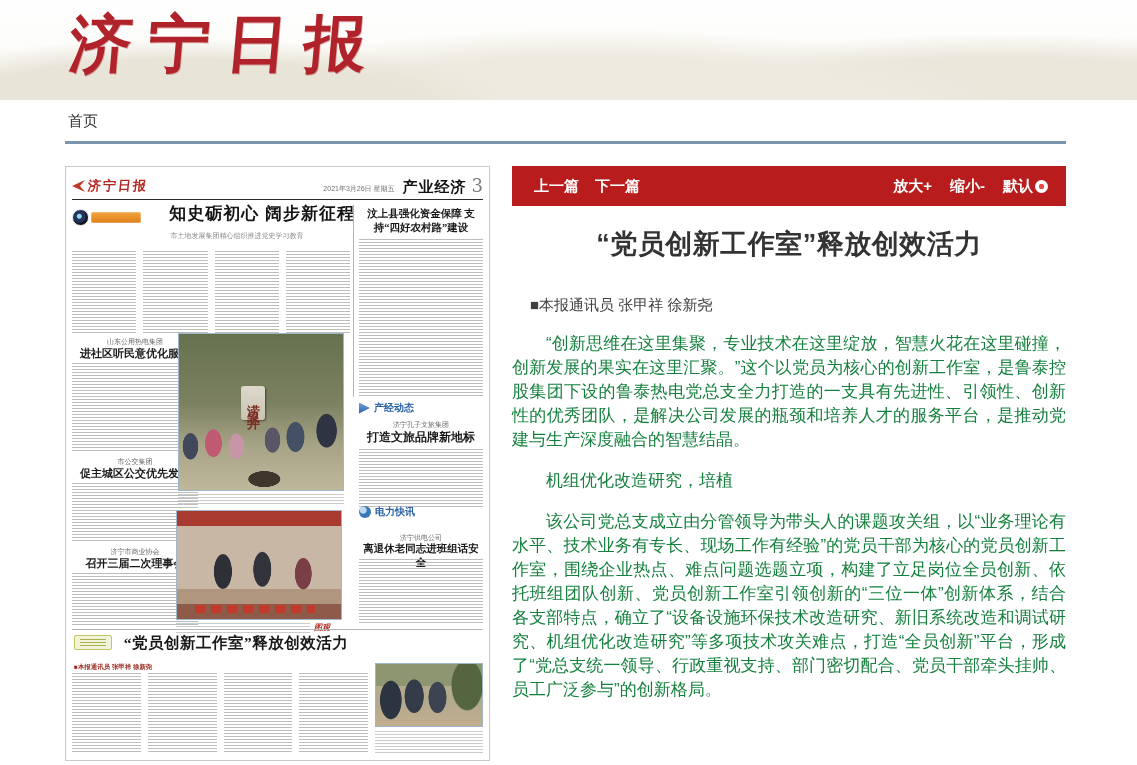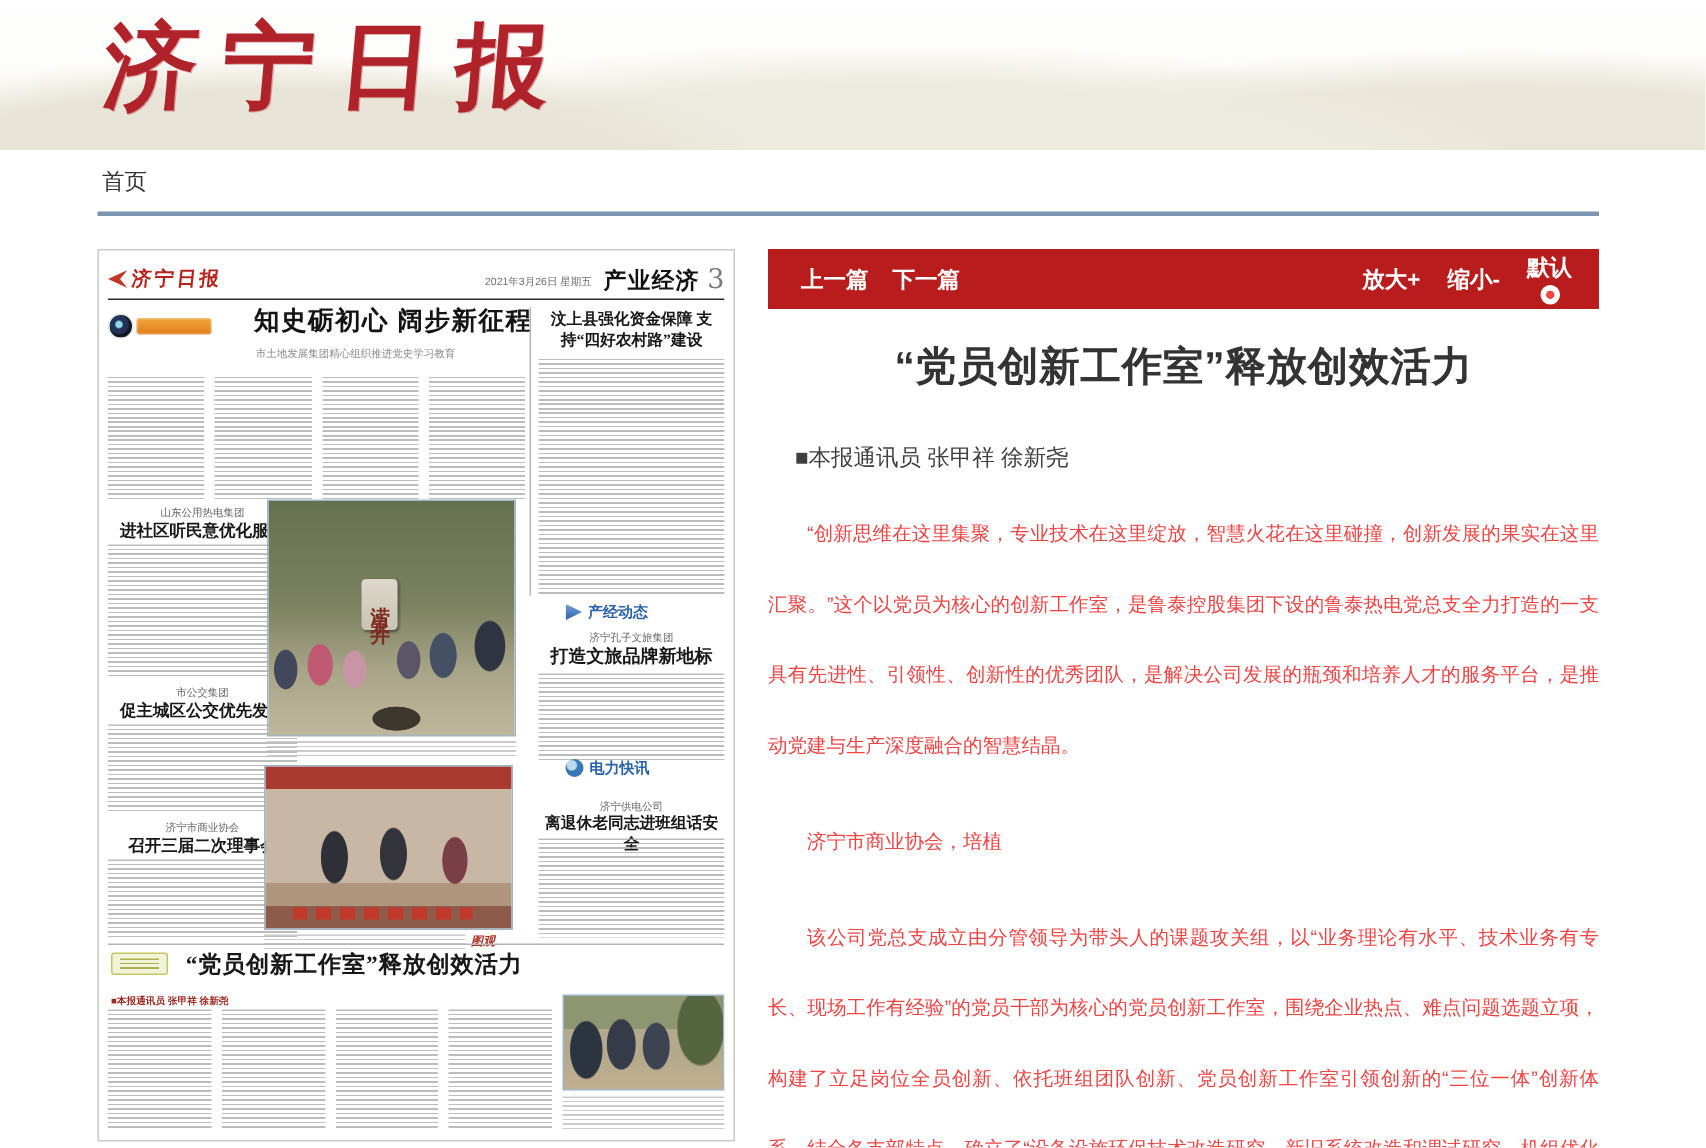--- a/index.html
+++ b/index.html
@@ -62,21 +62,21 @@
   .badge-bar { width:50px; height:11px; border-radius:2px; background:linear-gradient(#f2a63e,#df7d1d); box-shadow:inset 0 0 0 1px rgba(255,255,255,.25); }
   .lead-headline { left:55px; top:30px; width:228px; text-align:right; font-size:17px; font-weight:bold; color:#141414; letter-spacing:1px; line-height:22px; }
   .lead-subhead { left:40px; top:58px; width:250px; text-align:center; font-size:7px; color:#8a8a8a; }
 
   .h-serif { font-family:"Liberation Serif","DejaVu Serif",serif; font-weight:bold; color:#181818; text-align:center; }
   .kicker { font-size:7px; color:#666; text-align:center; }
 
   .vrule { border-left:1px solid #b5b5b5; }
   .hrule { border-top:1px solid #b5b5b5; }
 
-  .sec-label { display:flex; align-items:center; gap:4px; font-size:10px; font-weight:bold; color:#2a62a8;margin-left:18px; }
+  .sec-label { display:flex; align-items:center; gap:4px; font-size:10px; font-weight:bold; color:#2a62a8; }
   .arrow-icon { width:11px; height:11px; background:linear-gradient(#6fa0d8,#2a62a8); clip-path:polygon(0 0,100% 50%,0 100%); }
   .power-icon { width:12px; height:12px; border-radius:50%; background:radial-gradient(circle at 35% 35%, #bcd9f0 0 3px, #3a77b5 4px); }
 
   .photo { border:1px solid #9db6c9; }
   .photo1 { background-image:
       radial-gradient(26px 13px at 52% 93%, #3e372d 0 60%, transparent 63%),
       radial-gradient(13px 22px at 7% 72%, #41485c 0 58%, transparent 62%),
       radial-gradient(14px 23px at 21% 70%, #c05a72 0 58%, transparent 62%),
       radial-gradient(13px 21px at 35% 72%, #c795a5 0 58%, transparent 62%),
       radial-gradient(13px 21px at 57% 68%, #5a5668 0 58%, transparent 62%),
@@ -108,26 +108,26 @@
 
   
   .reader { width:554px; flex:none; }
   .toolbar {
     height:40px; background:#b91c1c; color:#fff; display:flex; align-items:center;
     font-size:15px; font-weight:bold; padding:0 18px 0 22px;
   }
   .toolbar a { color:#fff; text-decoration:none; cursor:pointer; }
   .tb-left { display:flex; gap:16px; }
   .tb-right { margin-left:auto; display:flex; gap:18px; align-items:center; }
-  .reset-wrap { display:flex; align-items:center; gap:2px;flex-direction:column; }
+  .reset-wrap { display:flex; align-items:center; gap:2px; }
   .reset-icon { width:13px; height:13px; border-radius:50%;
     background:radial-gradient(circle,#ee4744 0 2.5px,#ffffff 3px); display:inline-block; }
   .article-title { margin-top:20px; text-align:center; font-size:27px; font-weight:bold; color:#333; letter-spacing:.5px; }
   .article-byline { margin-top:34px; padding-left:18px; font-size:15px; color:#3f3f3f; }
-  .article-body p { font-size:13px; line-height:47px; color:#ef4444; text-indent:2em; margin-top:17px; text-align:justify; }
+  .article-body p { font-size:17px; line-height:24px; color:#15803d; text-indent:2em; margin-top:17px; text-align:justify; }
 </style>
 </head>
 <body>
 
 <header class="site-header">
   <div class="logo-cn">济宁日报</div>
 </header>
 
 <nav class="topnav">
   <a href="#">首页</a>
@@ -243,19 +243,19 @@
         </a>
       </div>
     </div>
 
     <h1 class="article-title">“党员创新工作室”释放创效活力</h1>
 
     <p class="article-byline">■本报通讯员 张甲祥 徐新尧</p>
 
     <div class="article-body">
       <p>“创新思维在这里集聚，专业技术在这里绽放，智慧火花在这里碰撞，创新发展的果实在这里汇聚。”这个以党员为核心的创新工作室，是鲁泰控股集团下设的鲁泰热电党总支全力打造的一支具有先进性、引领性、创新性的优秀团队，是解决公司发展的瓶颈和培养人才的服务平台，是推动党建与生产深度融合的智慧结晶。</p>
-      <p>济宁市商业协会，培植</p>
+      <p>机组优化改造研究，培植</p>
       <p>该公司党总支成立由分管领导为带头人的课题攻关组，以“业务理论有水平、技术业务有专长、现场工作有经验”的党员干部为核心的党员创新工作室，围绕企业热点、难点问题选题立项，构建了立足岗位全员创新、依托班组团队创新、党员创新工作室引领创新的“三位一体”创新体系，结合各支部特点，确立了“设备设施环保技术改造研究、新旧系统改造和调试研究、机组优化改造研究”等多项技术攻关难点，打造“全员创新”平台，形成了“党总支统一领导、行政重视支持、部门密切配合、党员干部牵头挂帅、员工广泛参与”的创新格局。</p>
 
     </div>
 
   </section>
 </div>
 
 </body></html>

